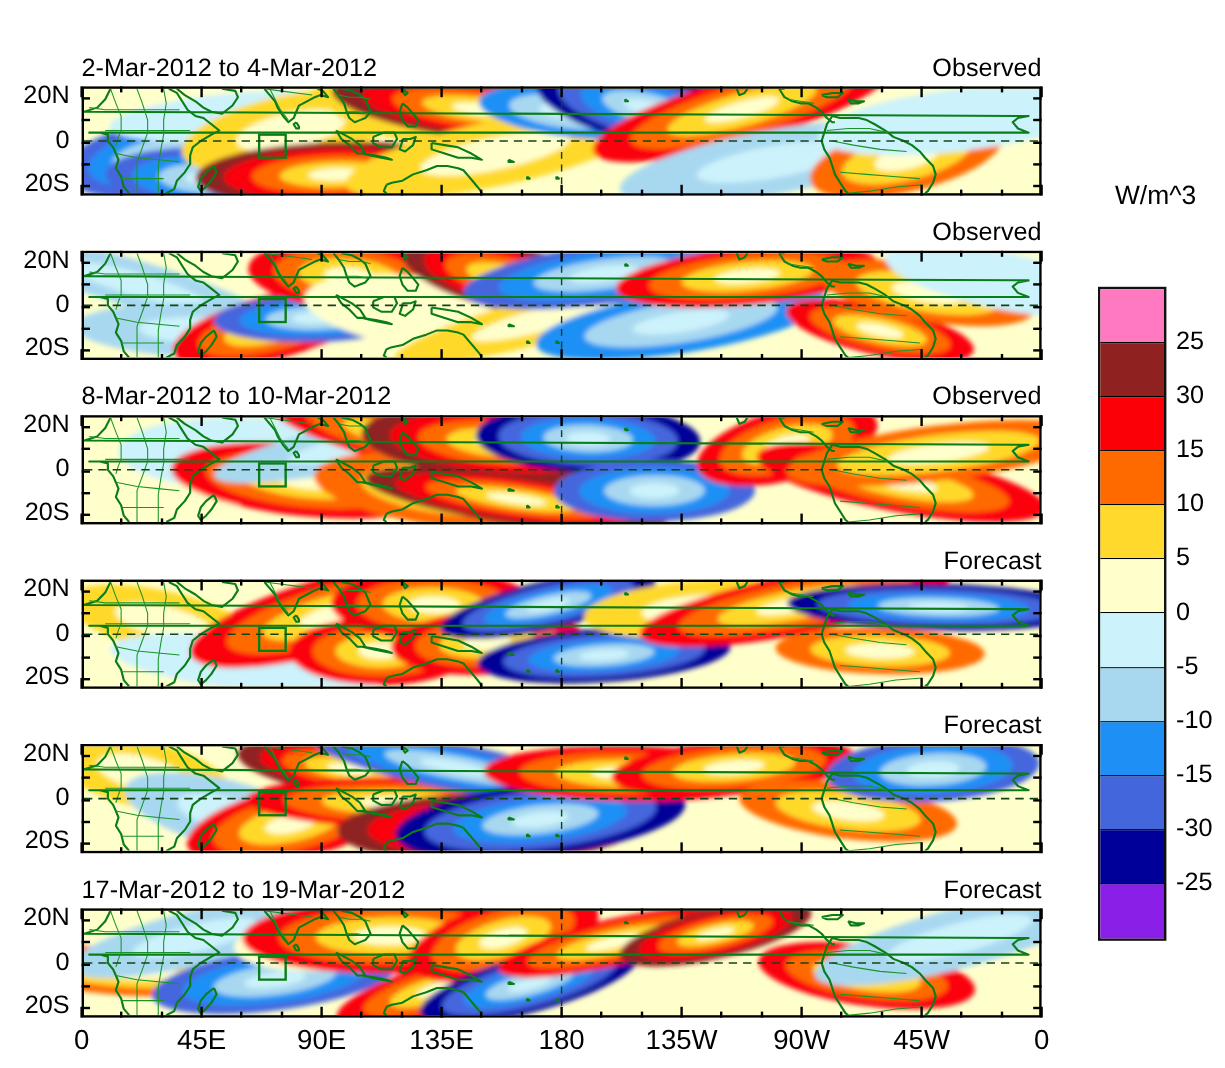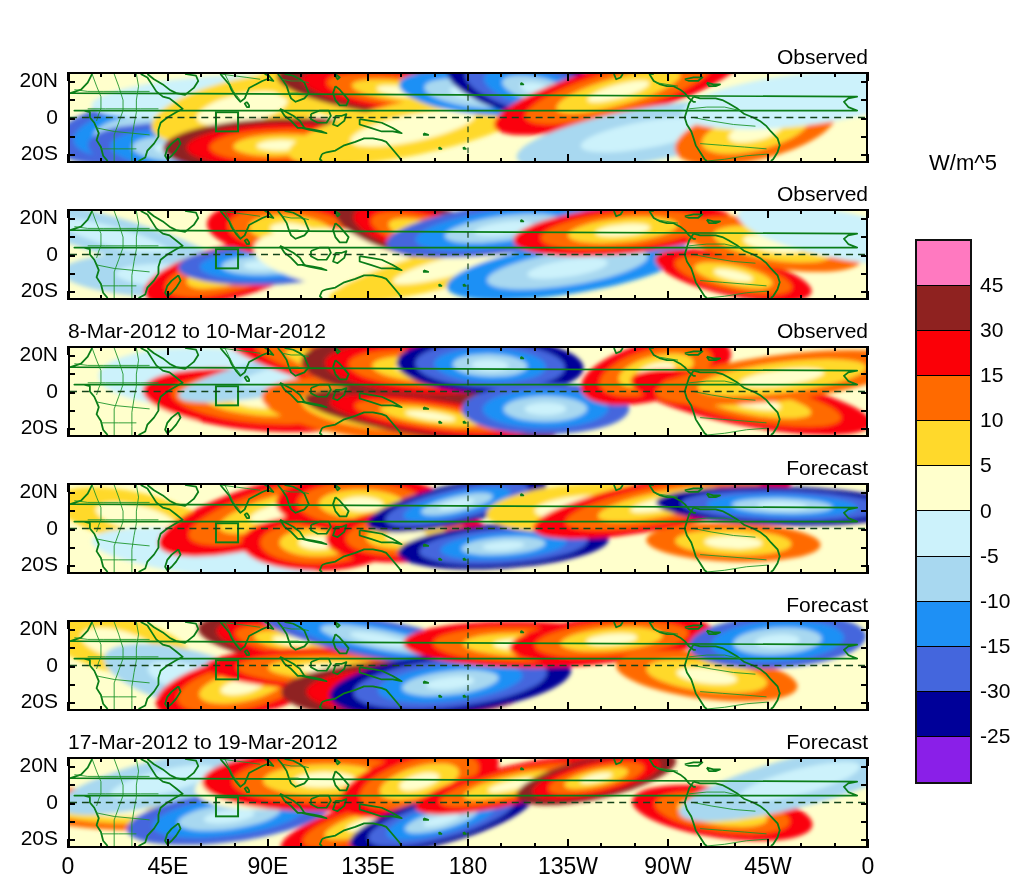--- a/index.html
+++ b/index.html
@@ -53,20 +53,21 @@
             text-align:center;font-size:22px;white-space:nowrap;}
 </style>
 </head>
 <body>
 
 <div id="figure">
 
 
   <div id="panels-host">
       <div class="panel" style="top: 72px;">
+        <div class="panel-title">2-Mar-2012 to 4-Mar-2012</div>
         <div class="panel-status">Observed</div>
         <div class="panel-frame">
           <svg class="map-svg" viewBox="0 0 800 91" preserveAspectRatio="none">
             <rect x="0" y="0" width="800" height="91" fill="#FFFFCC"></rect>
             <defs>
               <filter id="blur0" x="-20%" y="-40%" width="140%" height="180%">
                 <feGaussianBlur stdDeviation="2.2"></feGaussianBlur>
               </filter>
             </defs>
             <g filter="url(#blur0)">
@@ -1086,37 +1087,37 @@
       <div class="xtick-label" style="left: 123px;">45E</div>
       <div class="xtick-label" style="left: 223px;">90E</div>
       <div class="xtick-label" style="left: 323px;">135E</div>
       <div class="xtick-label" style="left: 423px;">180</div>
       <div class="xtick-label" style="left: 523px;">135W</div>
       <div class="xtick-label" style="left: 623px;">90W</div>
       <div class="xtick-label" style="left: 723px;">45W</div>
       <div class="xtick-label" style="left: 823px;">0</div>
     </div>
 
-  <div id="cb-units">W/m^5</div>
+  <div id="cb-units">W/m^3</div>
   <div id="colorbar">
       <div class="cb-cell" style="background: rgb(255, 121, 192); height: 45.0833px;"></div>
       <div class="cb-cell" style="background: rgb(143, 34, 32); height: 45.0833px;"></div>
       <div class="cb-cell" style="background: rgb(251, 0, 7); height: 45.0833px;"></div>
       <div class="cb-cell" style="background: rgb(255, 106, 0); height: 45.0833px;"></div>
       <div class="cb-cell" style="background: rgb(255, 217, 43); height: 45.0833px;"></div>
       <div class="cb-cell" style="background: rgb(255, 255, 204); height: 45.0833px;"></div>
       <div class="cb-cell" style="background: rgb(204, 242, 251); height: 45.0833px;"></div>
       <div class="cb-cell" style="background: rgb(168, 216, 240); height: 45.0833px;"></div>
       <div class="cb-cell" style="background: rgb(30, 144, 245); height: 45.0833px;"></div>
       <div class="cb-cell" style="background: rgb(68, 102, 221); height: 45.0833px;"></div>
       <div class="cb-cell" style="background: rgb(0, 0, 153); height: 45.0833px;"></div>
       <div class="cb-cell" style="background: rgb(138, 31, 232); height: 45.0833px;"></div>
     </div>
   <div id="cb-labels-host">
-      <div class="cb-label" style="top: 273.083px;">45</div>
+      <div class="cb-label" style="top: 273.083px;">25</div>
       <div class="cb-label" style="top: 318.167px;">30</div>
       <div class="cb-label" style="top: 363.25px;">15</div>
       <div class="cb-label" style="top: 408.333px;">10</div>
       <div class="cb-label" style="top: 453.417px;">5</div>
       <div class="cb-label" style="top: 498.5px;">0</div>
       <div class="cb-label" style="top: 543.583px;">-5</div>
       <div class="cb-label" style="top: 588.667px;">-10</div>
       <div class="cb-label" style="top: 633.75px;">-15</div>
       <div class="cb-label" style="top: 678.833px;">-30</div>
       <div class="cb-label" style="top: 723.917px;">-25</div>

